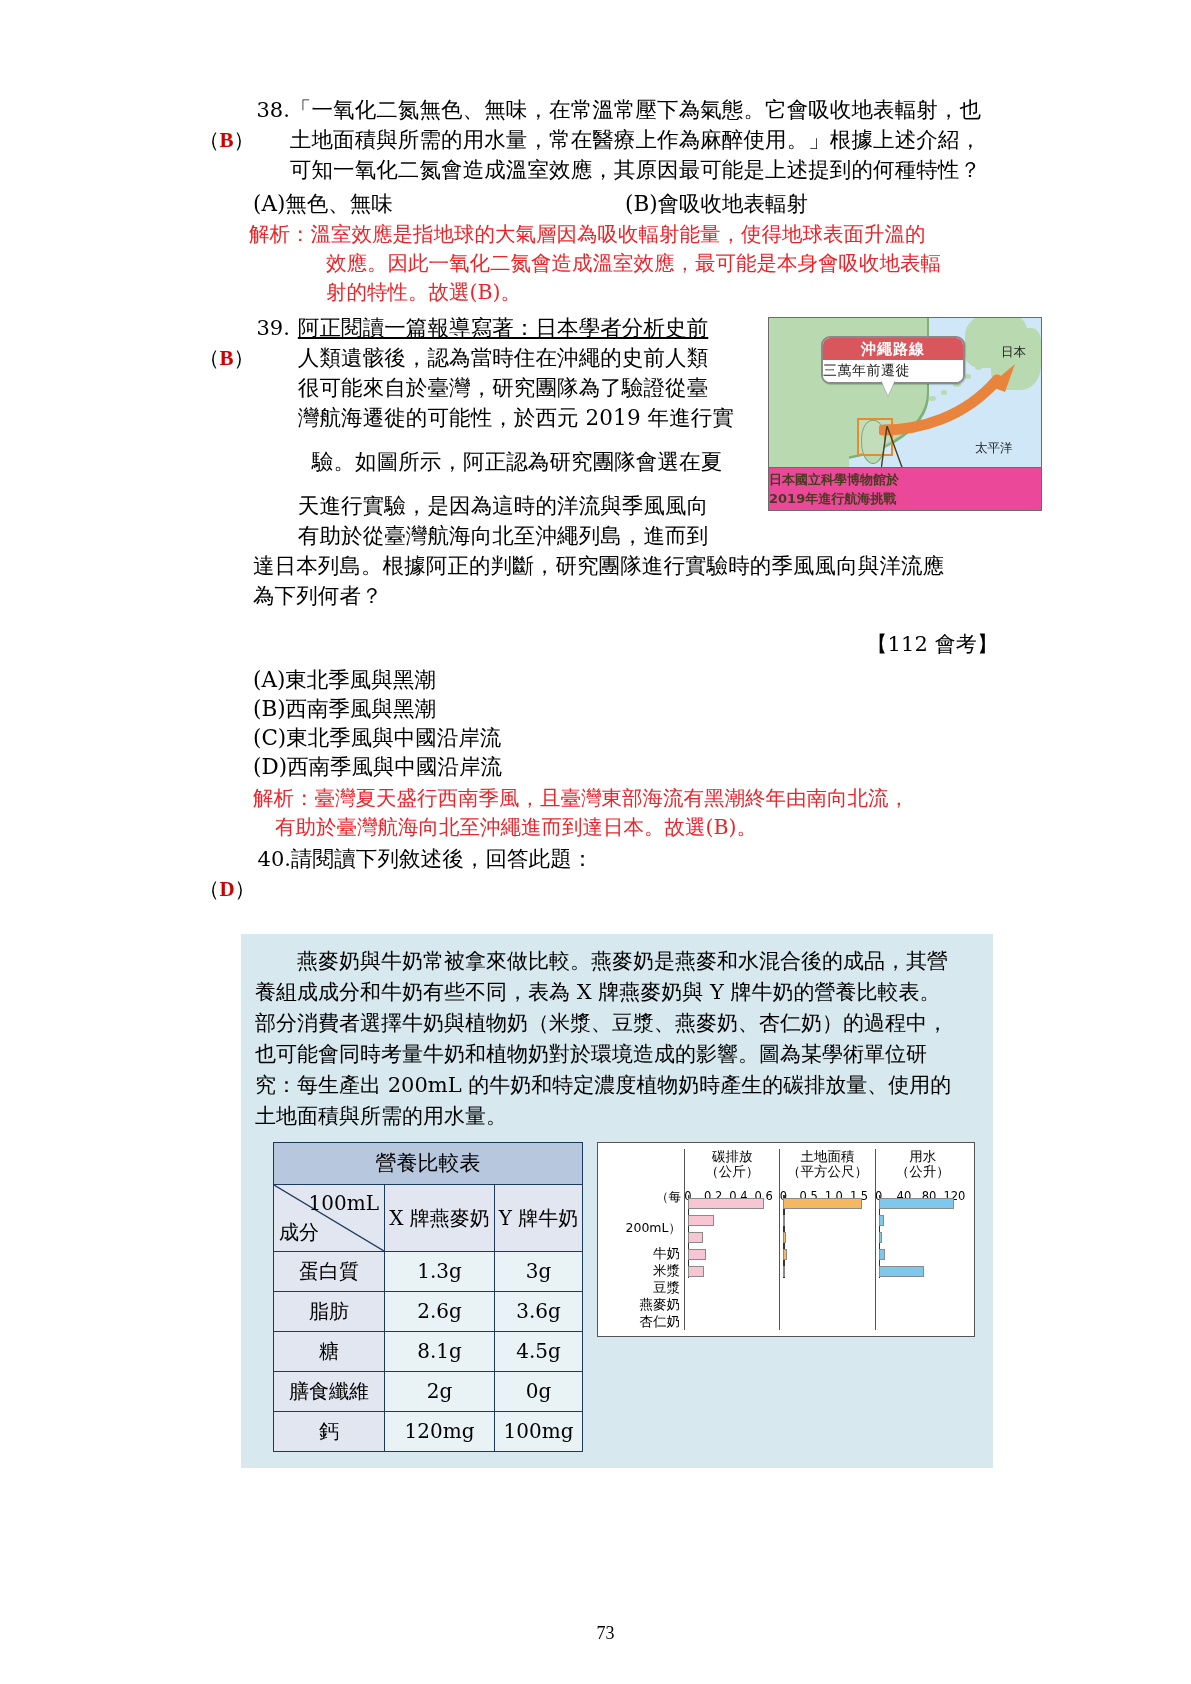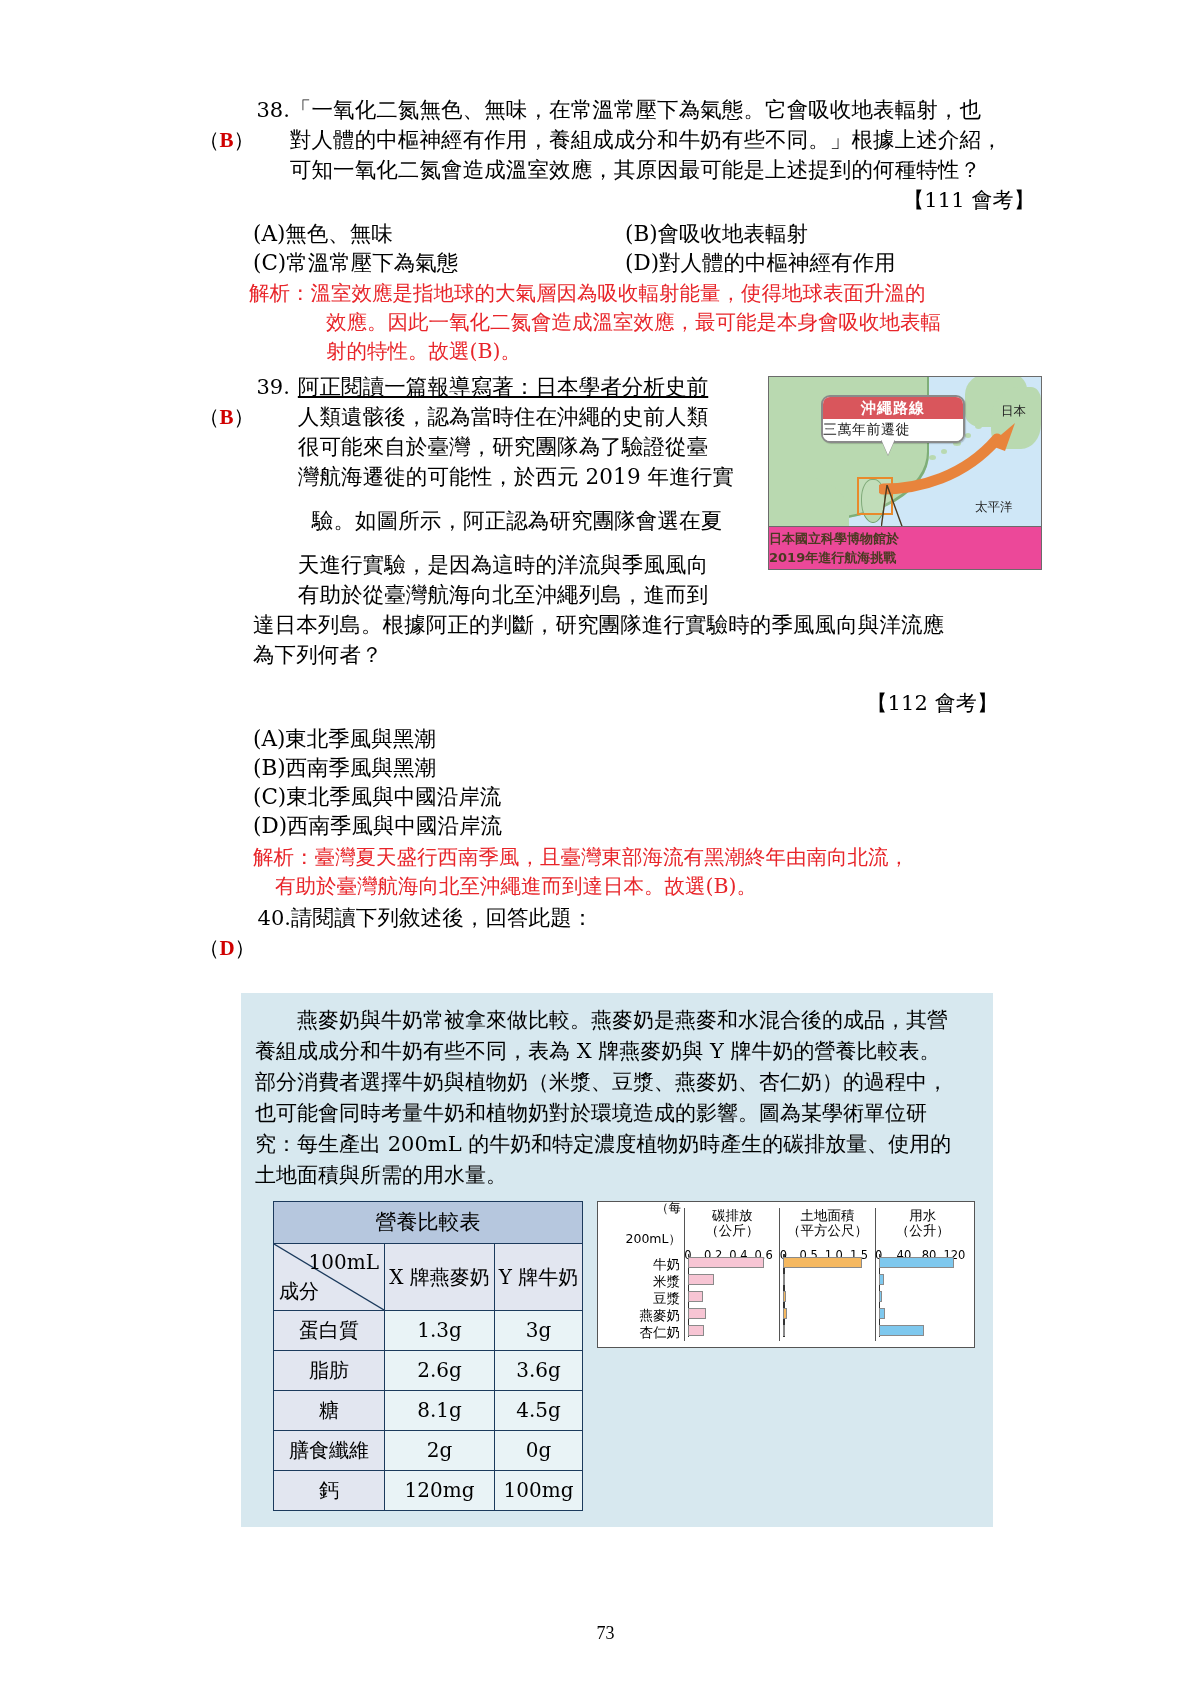--- a/index.html
+++ b/index.html
@@ -163,21 +163,21 @@
   .chartbox{
     margin-left:14px;
     background:#fff;
     border:1.2px solid #555;
     width:378px;
     box-sizing:border-box;
     padding:6px 4px 6px 4px;
     position:relative;
   }
   .chart-grid{display:flex;}
-  .chart-labels{width:82px;flex:none;}
+  .chart-labels{width:82px;flex:none;margin-top:48px;}
   .chart-labels .unit{
     font-size:12.5px;text-align:right;padding-right:3px;
     font-family:"DejaVu Sans","Liberation Sans",sans-serif;
     height:46px;display:flex;align-items:flex-end;justify-content:flex-end;
     padding-bottom:2px;
   }
   .chart-labels .rowlbl{
     font-size:13.5px;height:17px;line-height:17px;text-align:right;padding-right:4px;
     font-family:"DejaVu Sans","Liberation Sans",sans-serif;
   }
@@ -213,34 +213,29 @@
 <div class="page">
 
   <div class="q" id="q38">
     <div class="qhead">
       <span class="paren">
         <span>（</span><span class="ans">B</span><span>）</span>
       </span>
       <span class="qnum">38.</span>
       <div class="qbody">
         <p>「一氧化二氮無色、無味，在常溫常壓下為氣態。它會吸收地表輻射，也</p>
-        <p>對人體的中樞神經有作用，養組成成分和牛奶有些不同。」根據上述介紹，</p>
+        <p>土地面積與所需的用水量，常在醫療上作為麻醉使用。」根據上述介紹，</p>
         <p>可知一氧化二氮會造成溫室效應，其原因最可能是上述提到的何種特性？</p>
-        <p class="src">【111 會考】</p>
       </div>
     </div>
 
     <div class="opts" style="margin-left:108px;margin-top:4px;">
       <div class="optrow">
         <div><span>(A)</span><span>無色、無味</span></div>
         <div><span>(B)</span><span>會吸收地表輻射</span></div>
-      </div>
-      <div class="optrow">
-        <div><span>(C)</span><span>常溫常壓下為氣態</span></div>
-        <div><span>(D)</span><span>對人體的中樞神經有作用</span></div>
       </div>
     </div>
 
     <div class="exp" style="margin-left:104px;margin-top:2px;">
       <div class="hang">
         <span class="lbl">解析：</span>
         <span>溫室效應是指地球的大氣層因為吸收輻射能量，使得地球表面升溫的</span>
       </div>
       <div style="margin-left:77px;">效應。因此一氧化二氮會造成溫室效應，最可能是本身會吸收地表輻</div>
       <div style="margin-left:77px;">射的特性。故選(B)。</div>

